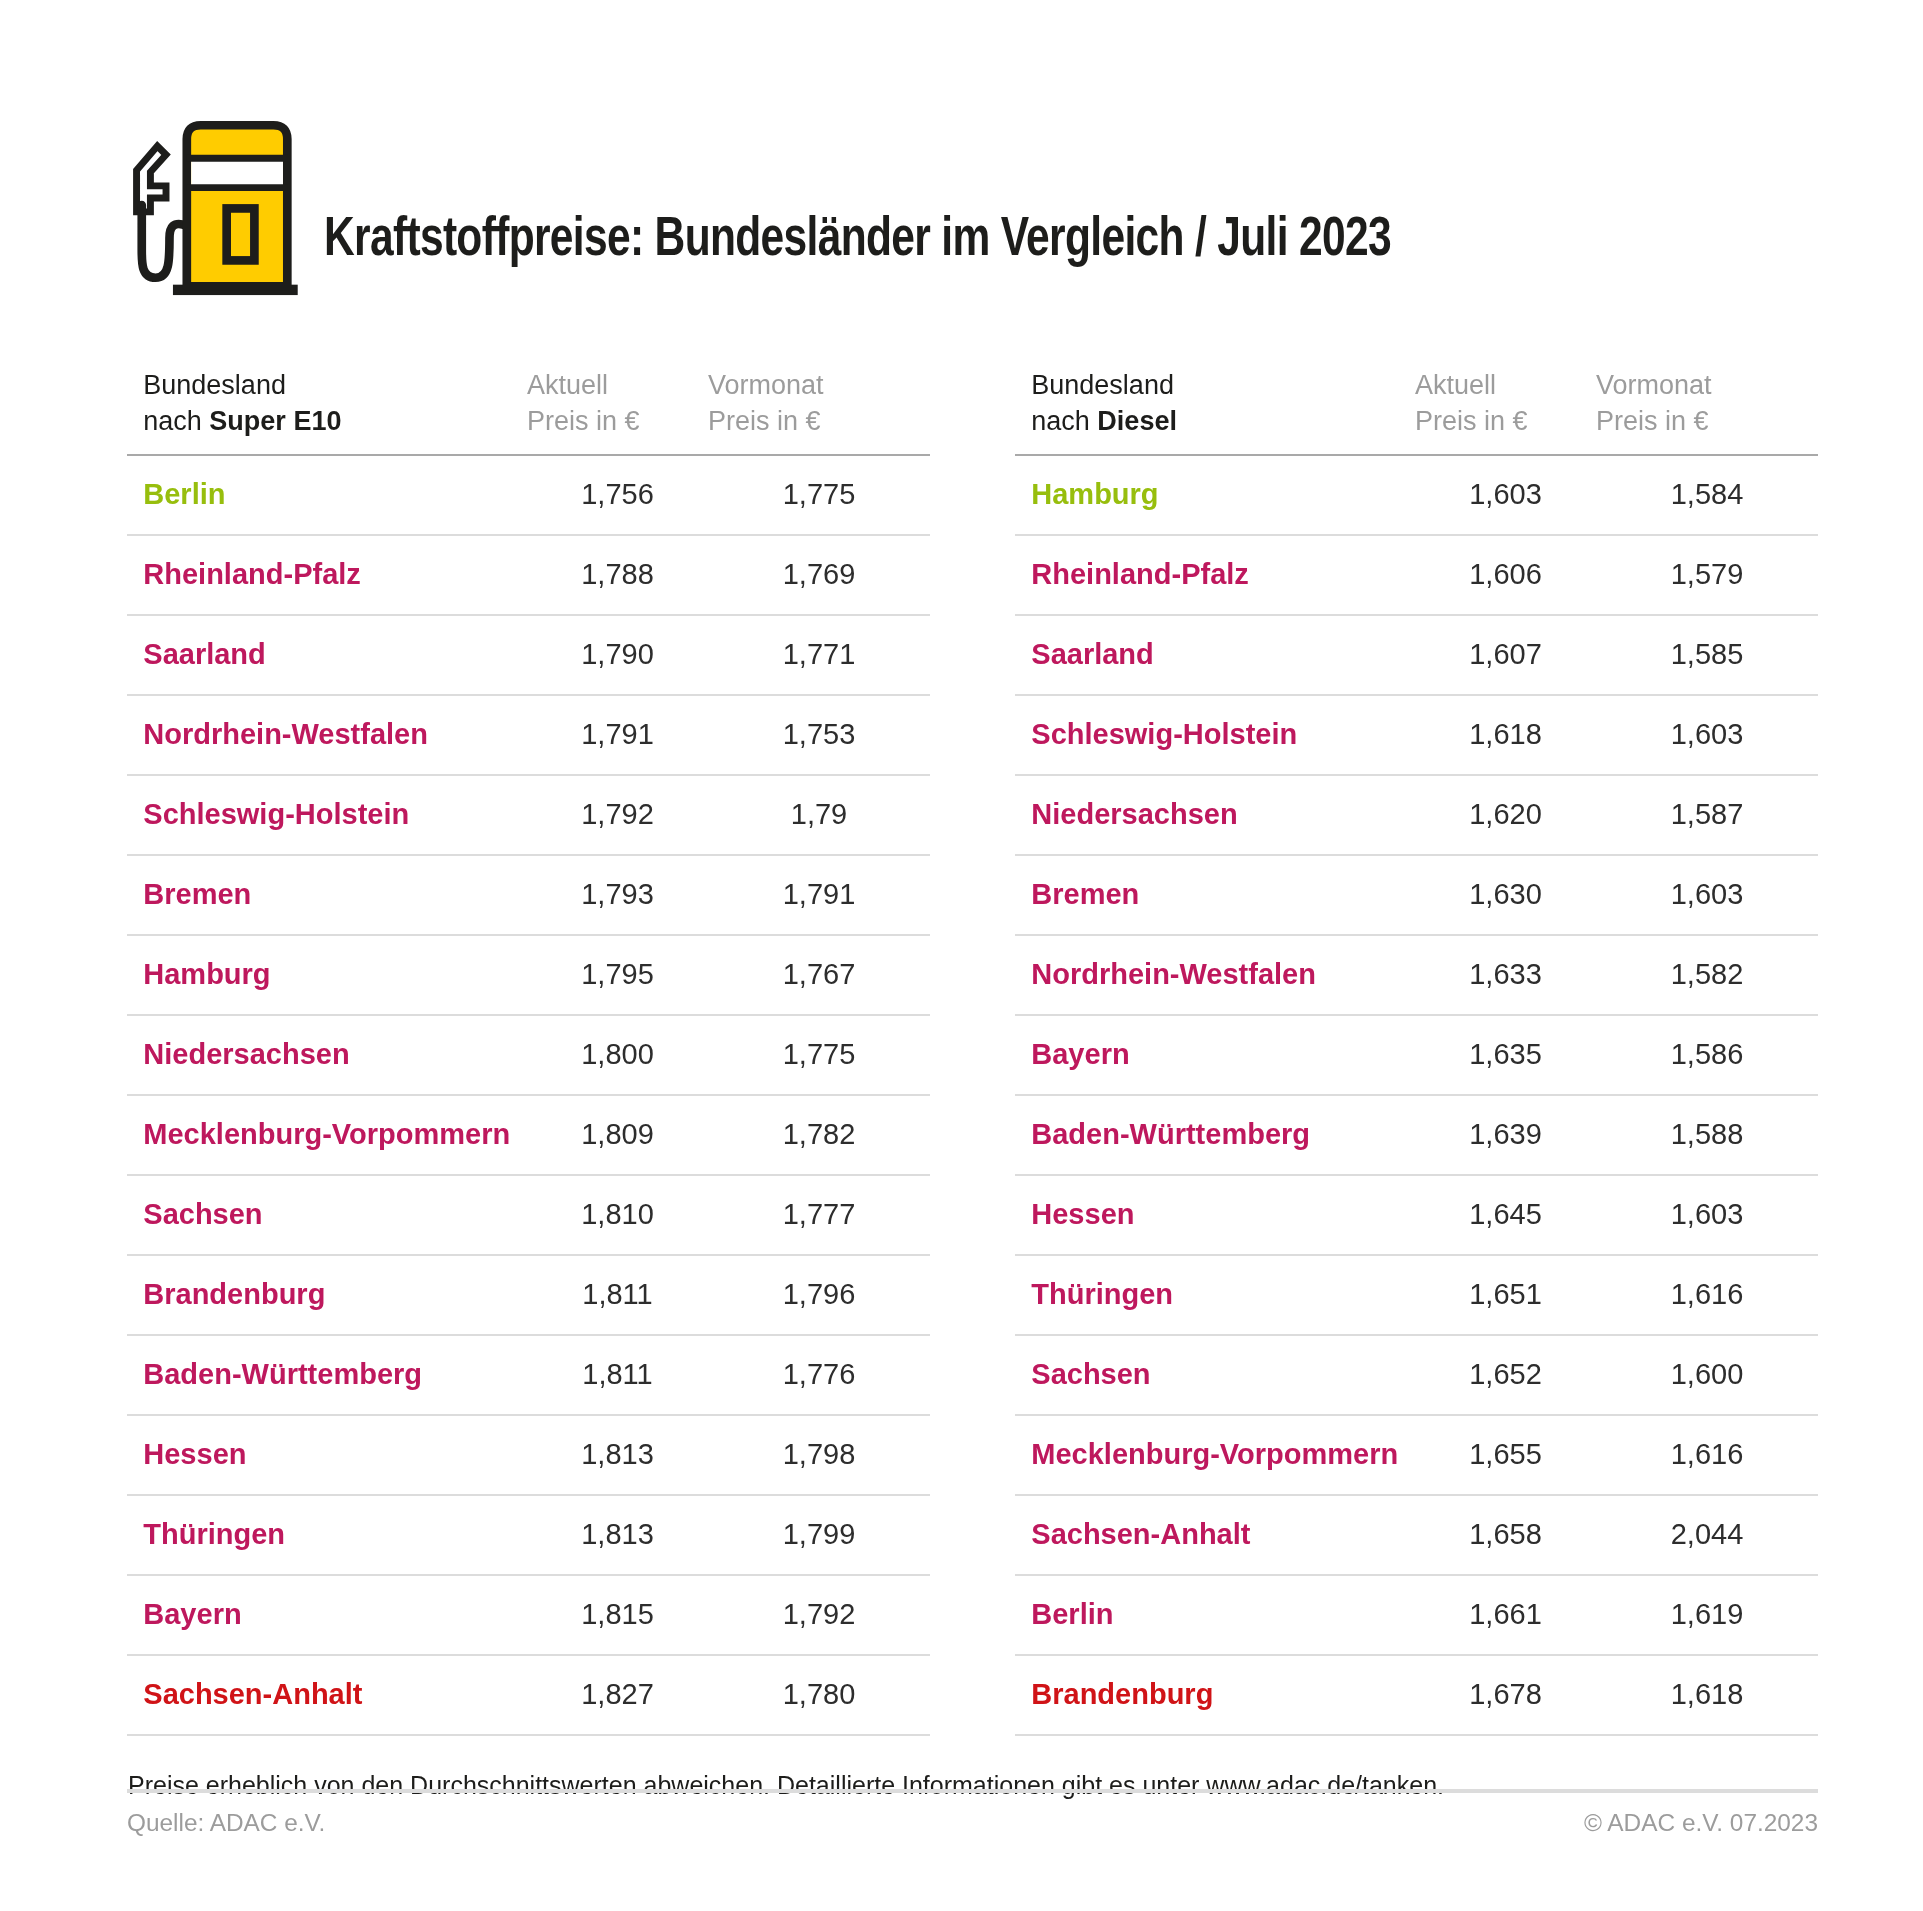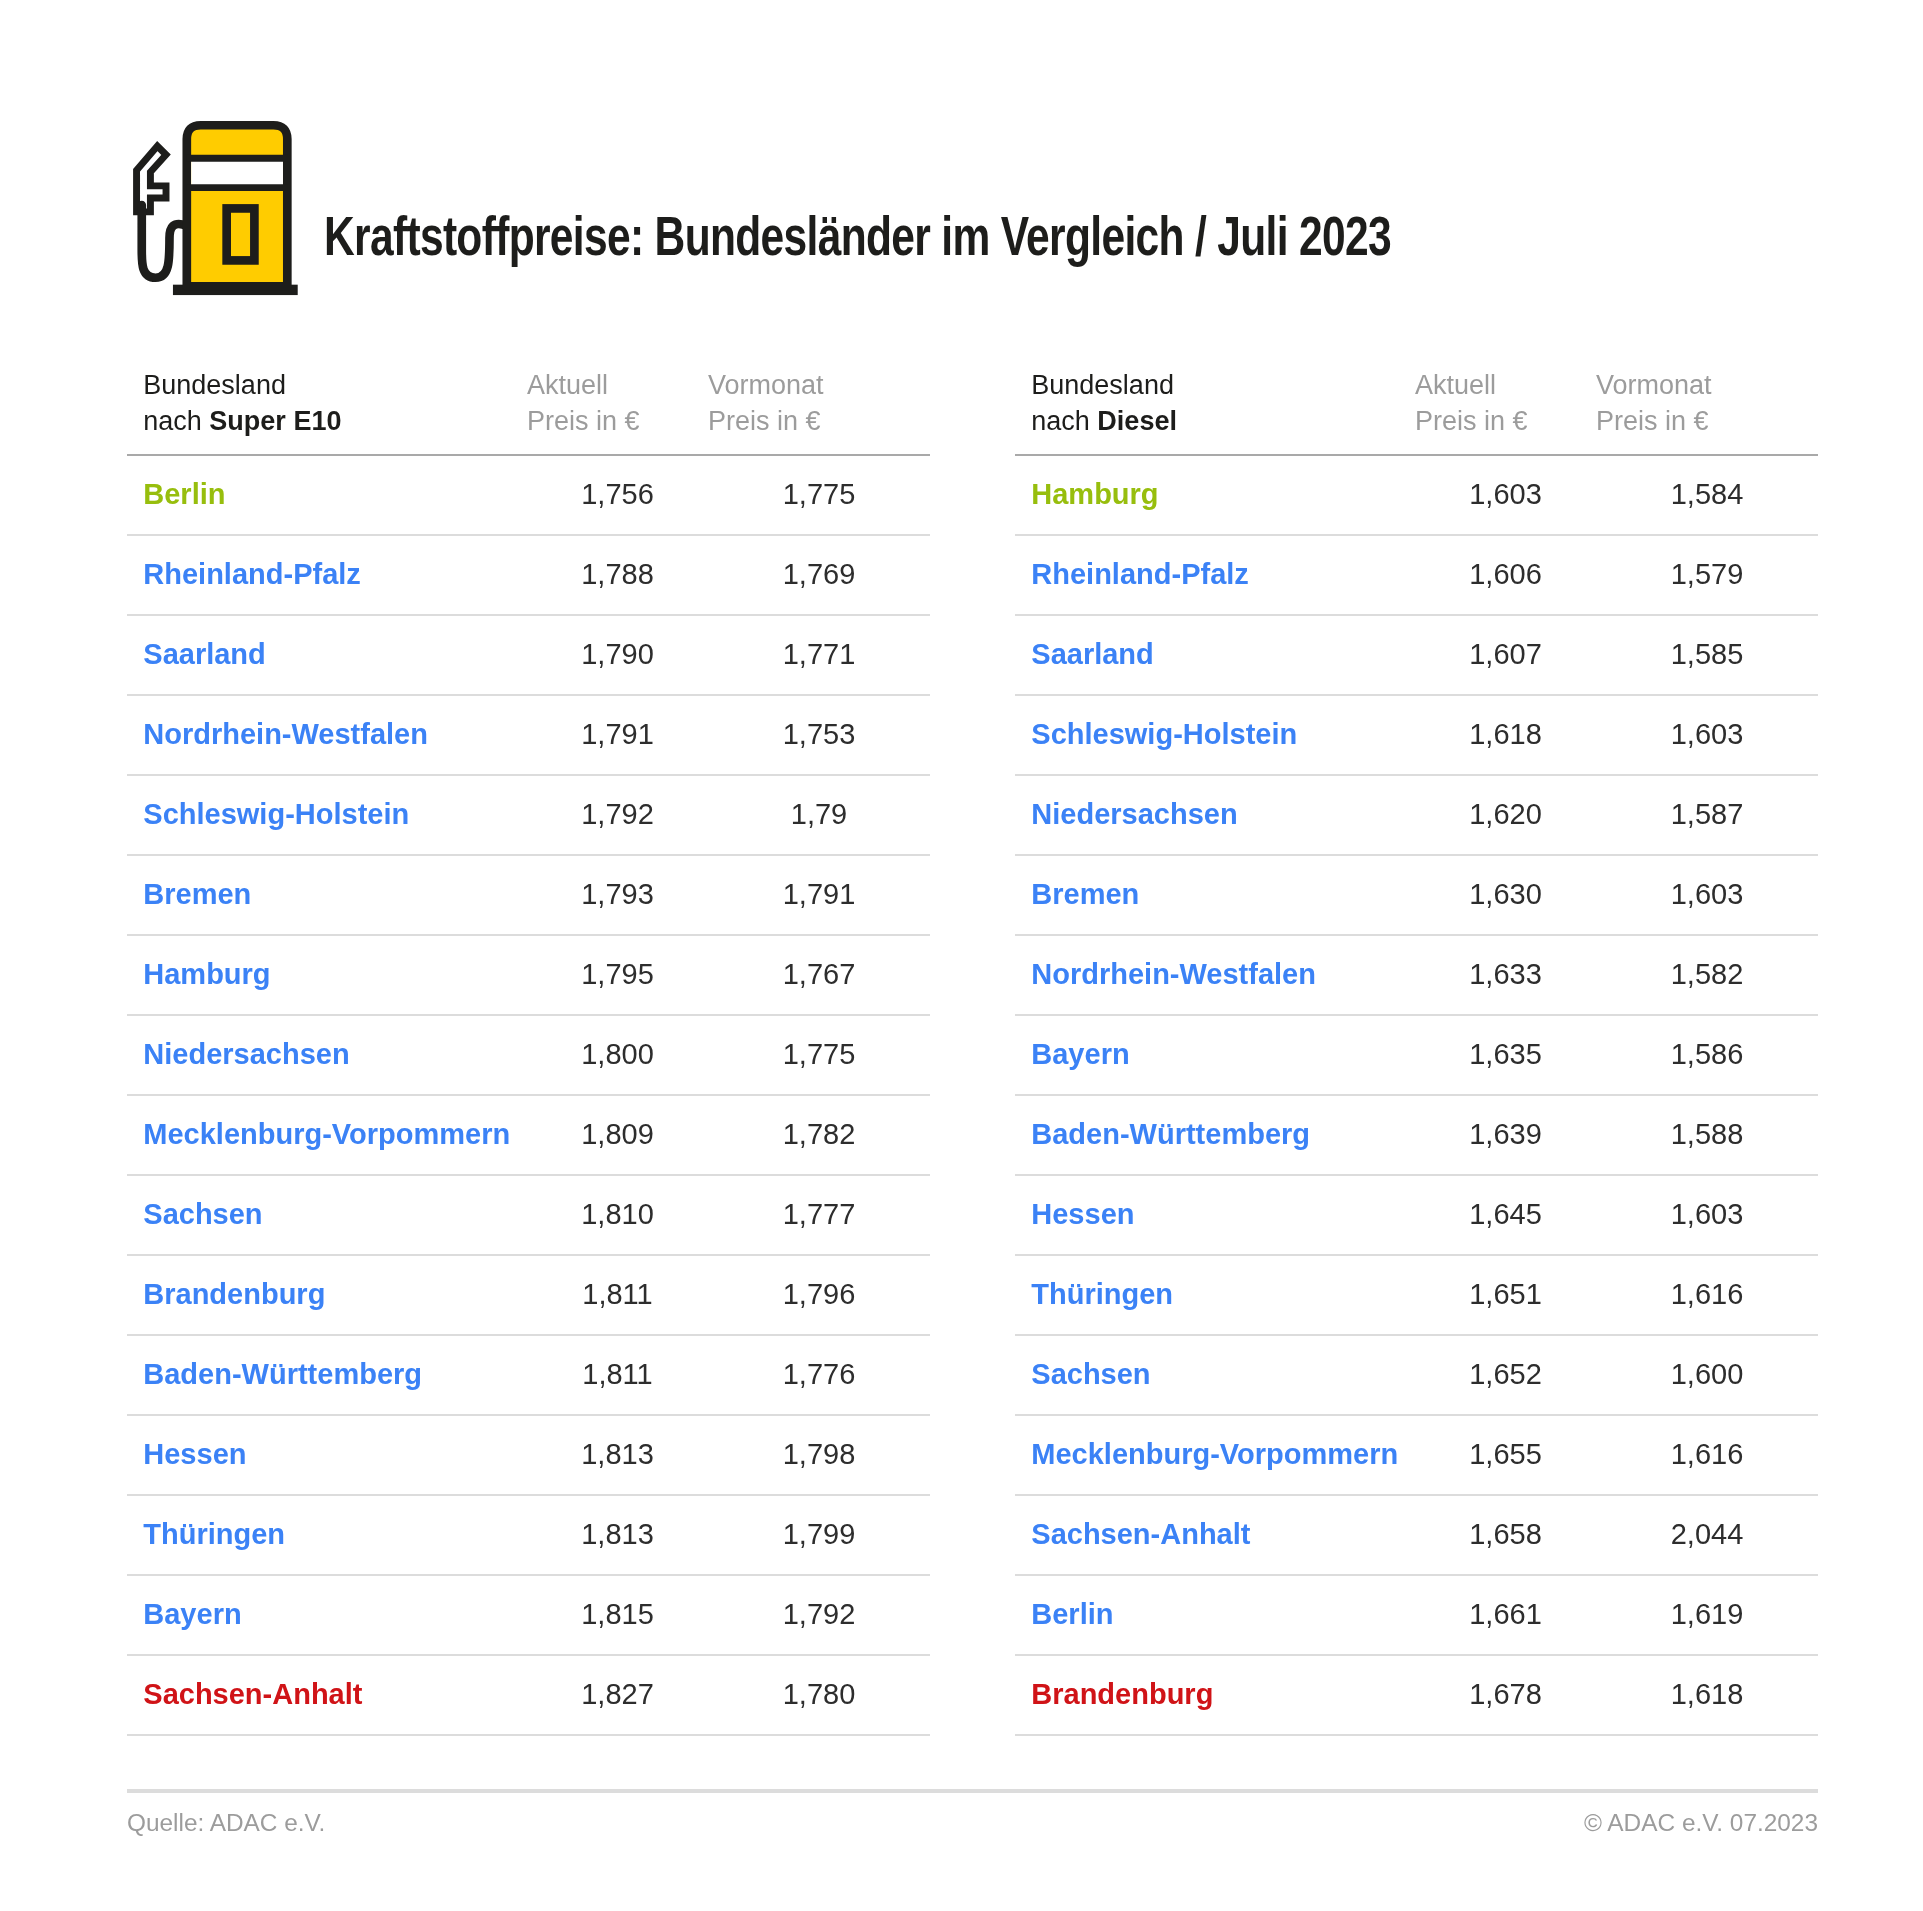--- a/index.html
+++ b/index.html
@@ -57,21 +57,21 @@
   .row{
     display:grid;
     grid-template-columns:1fr 181px 222px;
     align-items:center;
     height:78px;
     border-bottom:2.7px solid #dcdcdc;
   }
   .row .name{
     font-size:29px;
     font-weight:bold;
-    color:#3b82f6;
+    color:#be185d;
     padding-left:16.3px;
     white-space:nowrap;
   }
   .row .name.green{color:#97be0d;}
   .row .name.red{color:#d01317;}
   .row .val{
     font-size:29px;
     color:#2d2d2d;
     text-align:center;
     white-space:nowrap;
@@ -322,20 +322,21 @@
       <div class="val">1,678</div>
       <div class="val">1,618</div>
     </div>
         </div>
     </section>
 
   </div>
 
   <p class="footnote">
     <br>
+    <span>Preise erheblich von den Durchschnittswerten abweichen. Detaillierte Informationen gibt es unter www.adac.de/tanken.</span>
   </p>
 
   <div class="bottom-divider"></div>
   <div class="source-line">
     <span>Quelle: ADAC e.V.</span>
     <span>© ADAC e.V. 07.2023</span>
   </div>
 
 </div>
 

